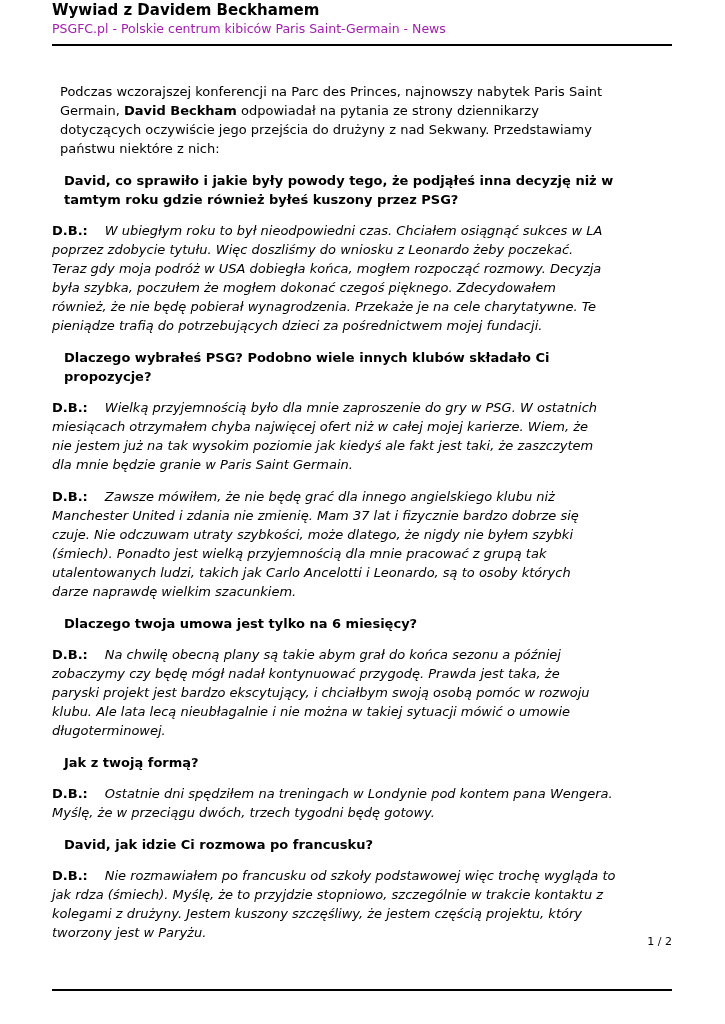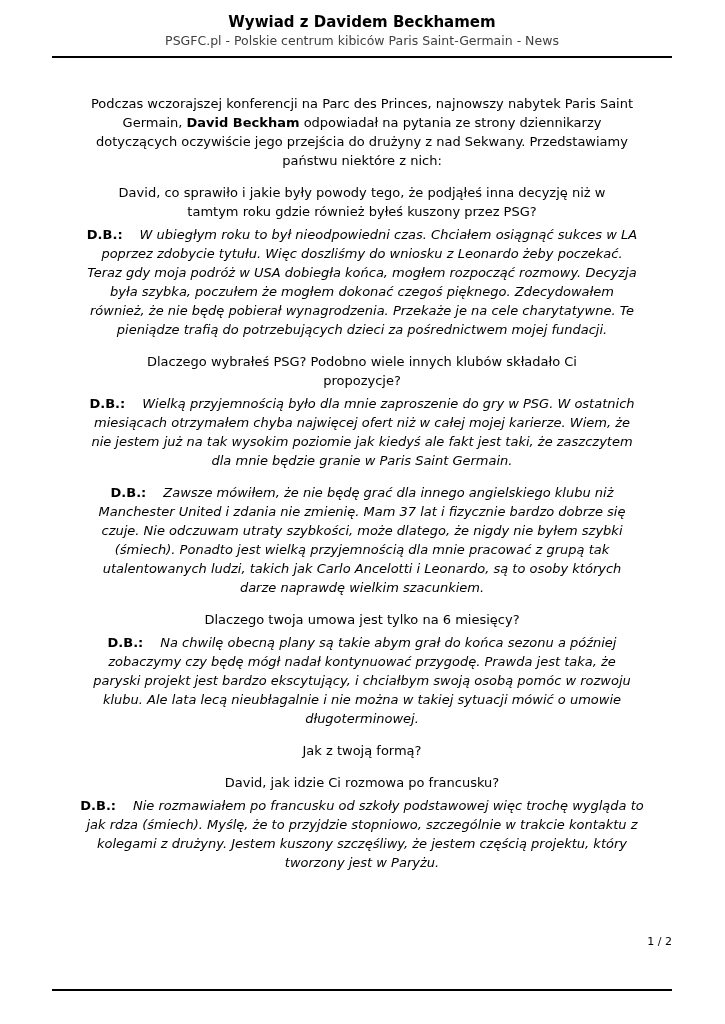--- a/index.html
+++ b/index.html
@@ -10,52 +10,51 @@
       background: #ffffff;
       color: #000000;
       font-family: "DejaVu Sans", "Liberation Sans", sans-serif;
       box-sizing: border-box;
       overflow: hidden;
     }
     .content {
       position: absolute;
       left: 52px;
       right: 53px;
-      top: 13px;
-      text-align: center;
+      top: 1px;
     }
     .doc-title {
       margin: 0;
       font-size: 15px;
       font-weight: bold;
       line-height: 18px;
       color: #000000;
     }
     .doc-subtitle {
       margin: 2px 0 0 0;
       font-size: 12.5px;
       line-height: 16px;
-      color: #404040;
+      color: #a21caf;
     }
     .rule {
       height: 2px;
       background: #000000;
       margin-top: 7px;
     }
     .article {
       margin-top: 36px;
       font-size: 13px;
       line-height: 19px;
     }
     .block { margin: 0 0 13px 0; }
     .para { white-space: pre-line; margin: 8px; }
     .question {
-      font-weight: normal;
+      font-weight: bold;
       white-space: pre-line;
-      margin: 4px;
+      margin: 12px;
     }
     .answer {
       white-space: pre-line;
       margin: 0;
     }
     .inline-bold { font-weight: bold; }
     .answer-prefix {
       font-weight: bold;
       font-style: normal;
       margin-right: 17px;
@@ -132,20 +131,22 @@
         <div class="question">Dlaczego twoja umowa jest tylko na 6 miesięcy?</div>
         <div class="answer"><span class="answer-prefix">D.B.:</span><span class="answer-text">Na chwilę obecną plany są takie abym grał do końca sezonu a później
 zobaczymy czy będę mógł nadał kontynuować przygodę. Prawda jest taka, że
 paryski projekt jest bardzo ekscytujący, i chciałbym swoją osobą pomóc w rozwoju
 klubu. Ale lata lecą nieubłagalnie i nie można w takiej sytuacji mówić o umowie
 długoterminowej.</span></div>
       </div>
 
       <div class="block">
         <div class="question">Jak z twoją formą?</div>
+        <div class="answer"><span class="answer-prefix">D.B.:</span><span class="answer-text">Ostatnie dni spędziłem na treningach w Londynie pod kontem pana Wengera.
+Myślę, że w przeciągu dwóch, trzech tygodni będę gotowy.</span></div>
       </div>
 
       <div class="block">
         <div class="question">David, jak idzie Ci rozmowa po francusku?</div>
         <div class="answer"><span class="answer-prefix">D.B.:</span><span class="answer-text">Nie rozmawiałem po francusku od szkoły podstawowej więc trochę wygląda to
 jak rdza (śmiech). Myślę, że to przyjdzie stopniowo, szczególnie w trakcie kontaktu z
 kolegami z drużyny. Jestem kuszony szczęśliwy, że jestem częścią projektu, który
 tworzony jest w Paryżu.</span></div>
       </div>
 

